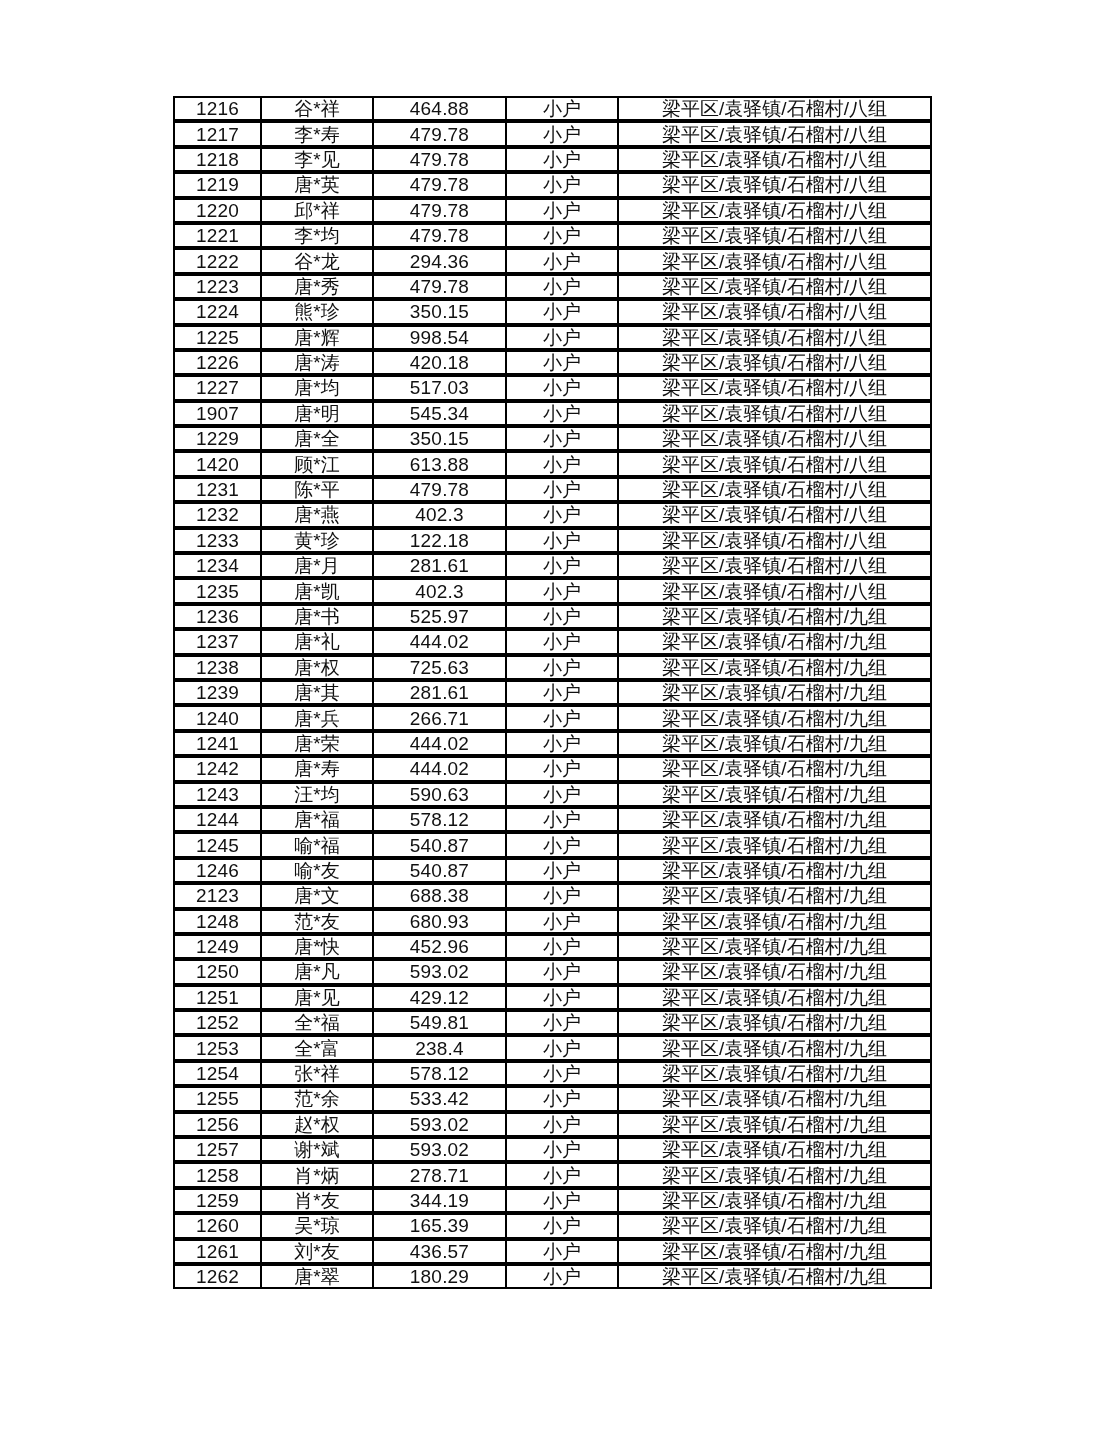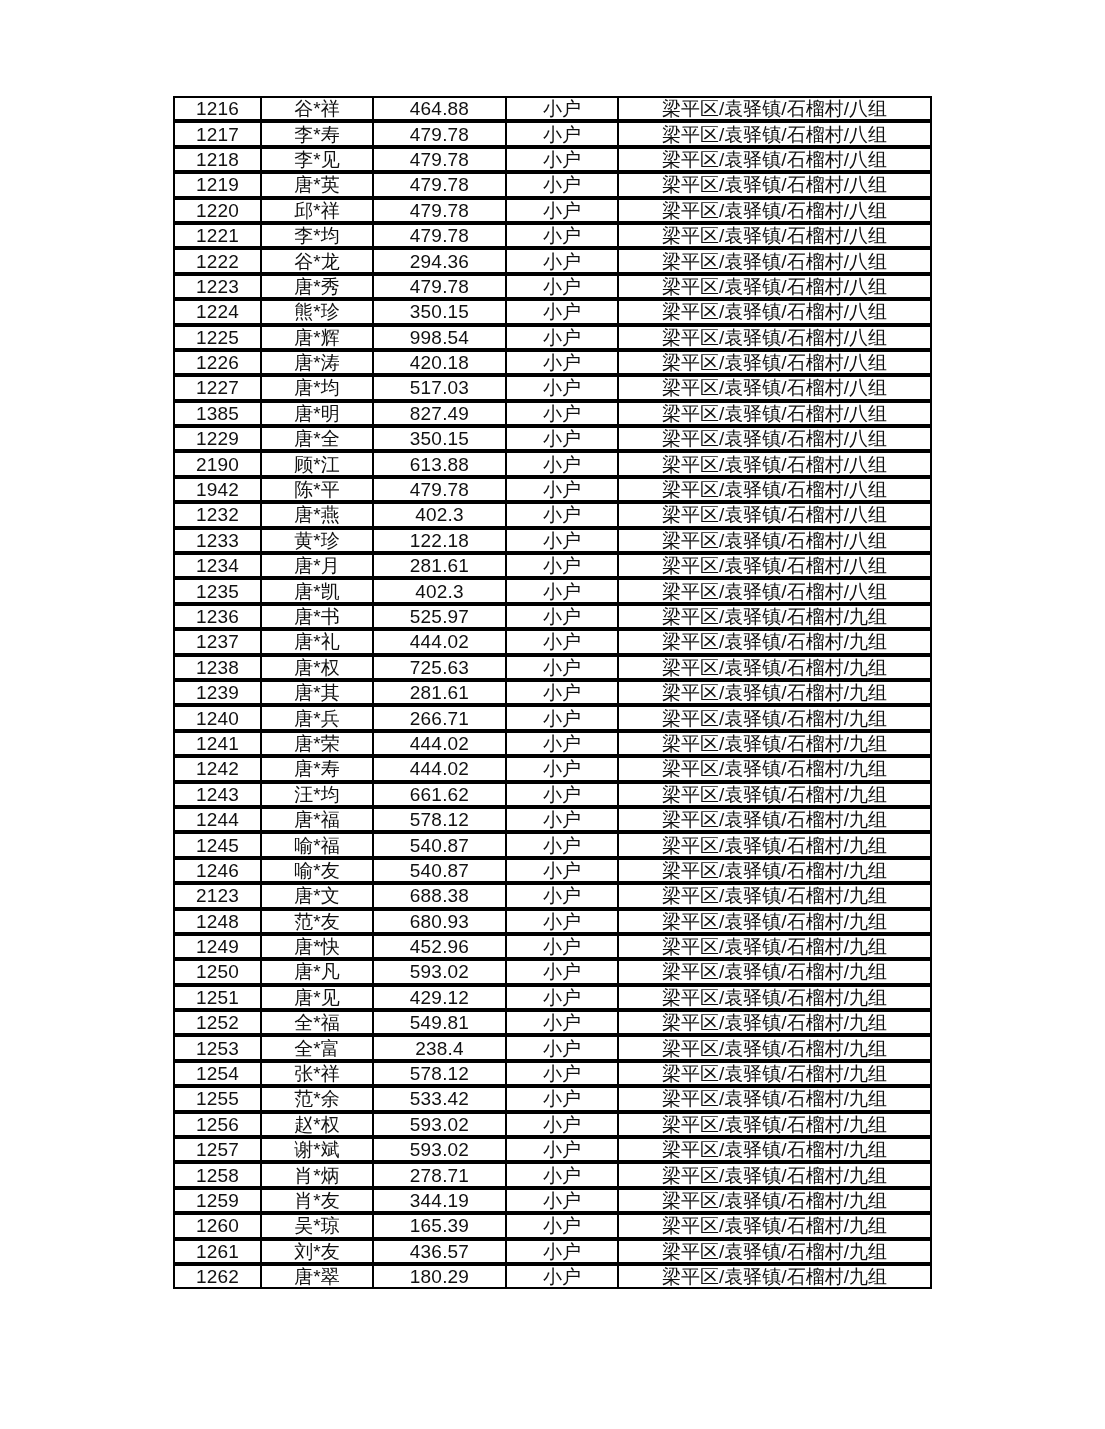--- a/index.html
+++ b/index.html
@@ -148,45 +148,45 @@
 
   <div class="row">
     <div class="cell col-id">1227</div>
     <div class="cell col-name">唐*均</div>
     <div class="cell col-amount">517.03</div>
     <div class="cell col-type">小户</div>
     <div class="cell col-address">梁平区/袁驿镇/石榴村/八组</div>
   </div>
 
   <div class="row">
-    <div class="cell col-id">1385</div>
+    <div class="cell col-id">1907</div>
     <div class="cell col-name">唐*明</div>
-    <div class="cell col-amount">827.49</div>
+    <div class="cell col-amount">545.34</div>
     <div class="cell col-type">小户</div>
     <div class="cell col-address">梁平区/袁驿镇/石榴村/八组</div>
   </div>
 
   <div class="row">
     <div class="cell col-id">1229</div>
     <div class="cell col-name">唐*全</div>
     <div class="cell col-amount">350.15</div>
     <div class="cell col-type">小户</div>
     <div class="cell col-address">梁平区/袁驿镇/石榴村/八组</div>
   </div>
 
   <div class="row">
-    <div class="cell col-id">2190</div>
+    <div class="cell col-id">1420</div>
     <div class="cell col-name">顾*江</div>
     <div class="cell col-amount">613.88</div>
     <div class="cell col-type">小户</div>
     <div class="cell col-address">梁平区/袁驿镇/石榴村/八组</div>
   </div>
 
   <div class="row">
-    <div class="cell col-id">1942</div>
+    <div class="cell col-id">1231</div>
     <div class="cell col-name">陈*平</div>
     <div class="cell col-amount">479.78</div>
     <div class="cell col-type">小户</div>
     <div class="cell col-address">梁平区/袁驿镇/石榴村/八组</div>
   </div>
 
   <div class="row">
     <div class="cell col-id">1232</div>
     <div class="cell col-name">唐*燕</div>
     <div class="cell col-amount">402.3</div>
@@ -270,21 +270,21 @@
     <div class="cell col-id">1242</div>
     <div class="cell col-name">唐*寿</div>
     <div class="cell col-amount">444.02</div>
     <div class="cell col-type">小户</div>
     <div class="cell col-address">梁平区/袁驿镇/石榴村/九组</div>
   </div>
 
   <div class="row">
     <div class="cell col-id">1243</div>
     <div class="cell col-name">汪*均</div>
-    <div class="cell col-amount">661.62</div>
+    <div class="cell col-amount">590.63</div>
     <div class="cell col-type">小户</div>
     <div class="cell col-address">梁平区/袁驿镇/石榴村/九组</div>
   </div>
 
   <div class="row">
     <div class="cell col-id">1244</div>
     <div class="cell col-name">唐*福</div>
     <div class="cell col-amount">578.12</div>
     <div class="cell col-type">小户</div>
     <div class="cell col-address">梁平区/袁驿镇/石榴村/九组</div>

